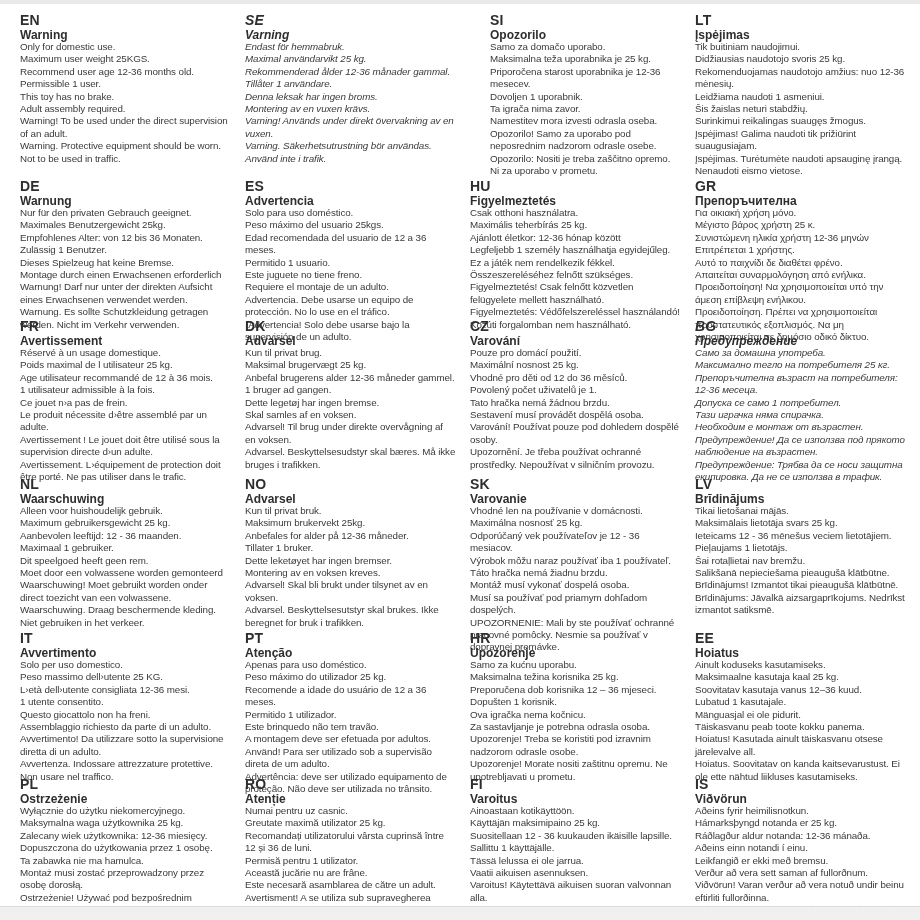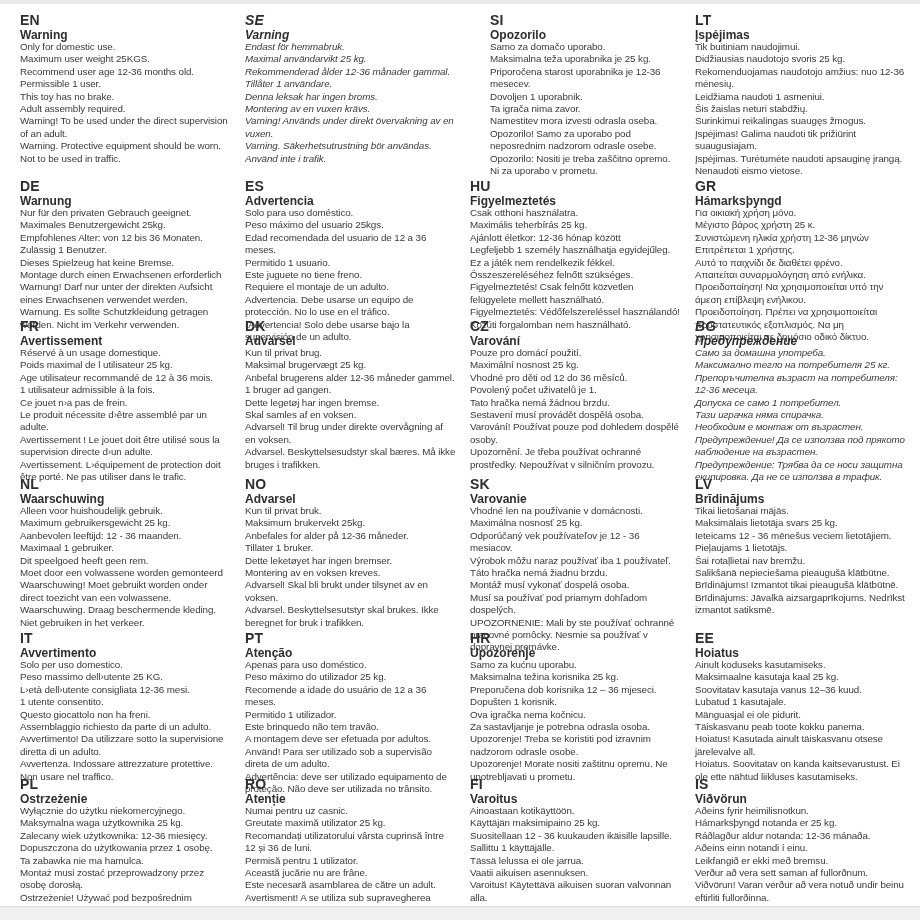--- a/index.html
+++ b/index.html
@@ -354,21 +354,21 @@
         <p class="line">Šis žaislas neturi stabdžių.</p>
         <p class="line">Surinkimui reikalingas suaugęs žmogus.</p>
         <p class="line">Įspėjimas! Galima naudoti tik prižiūrint suaugusiajam.</p>
         <p class="line">Įspėjimas. Turėtumėte naudoti apsauginę įrangą.</p>
         <p class="line">Nenaudoti eismo vietose.</p>
       </div>
   </section>
 
   <section class="lang" style="grid-area: 2 / 4;">
     <h2 class="code">GR</h2>
-    <h3 class="title">Hámarksþyngd</h3>
+    <h3 class="title">Препоръчителна</h3>
     <div class="lines">
         <p class="line">Για οικιακή χρήση μόνο.</p>
         <p class="line">Μέγιστο βάρος χρήστη 25 κ.</p>
         <p class="line">Συνιστώμενη ηλικία χρήστη 12-36 μηνών</p>
         <p class="line">Επιτρέπεται 1 χρήστης.</p>
         <p class="line">Αυτό το παιχνίδι δε διαθέτει φρένο.</p>
         <p class="line">Απαιτείται συναρμολόγηση από ενήλικα.</p>
         <p class="line">Προειδοποίηση! Να χρησιμοποιείται υπό την άμεση επίβλεψη ενήλικου.</p>
         <p class="line">Προειδοποίηση. Πρέπει να χρησιμοποιείται προστατευτικός εξοπλισμός. Να μη χρησιμοποιείται σε δημόσιο οδικό δίκτυο.</p>
       </div>

